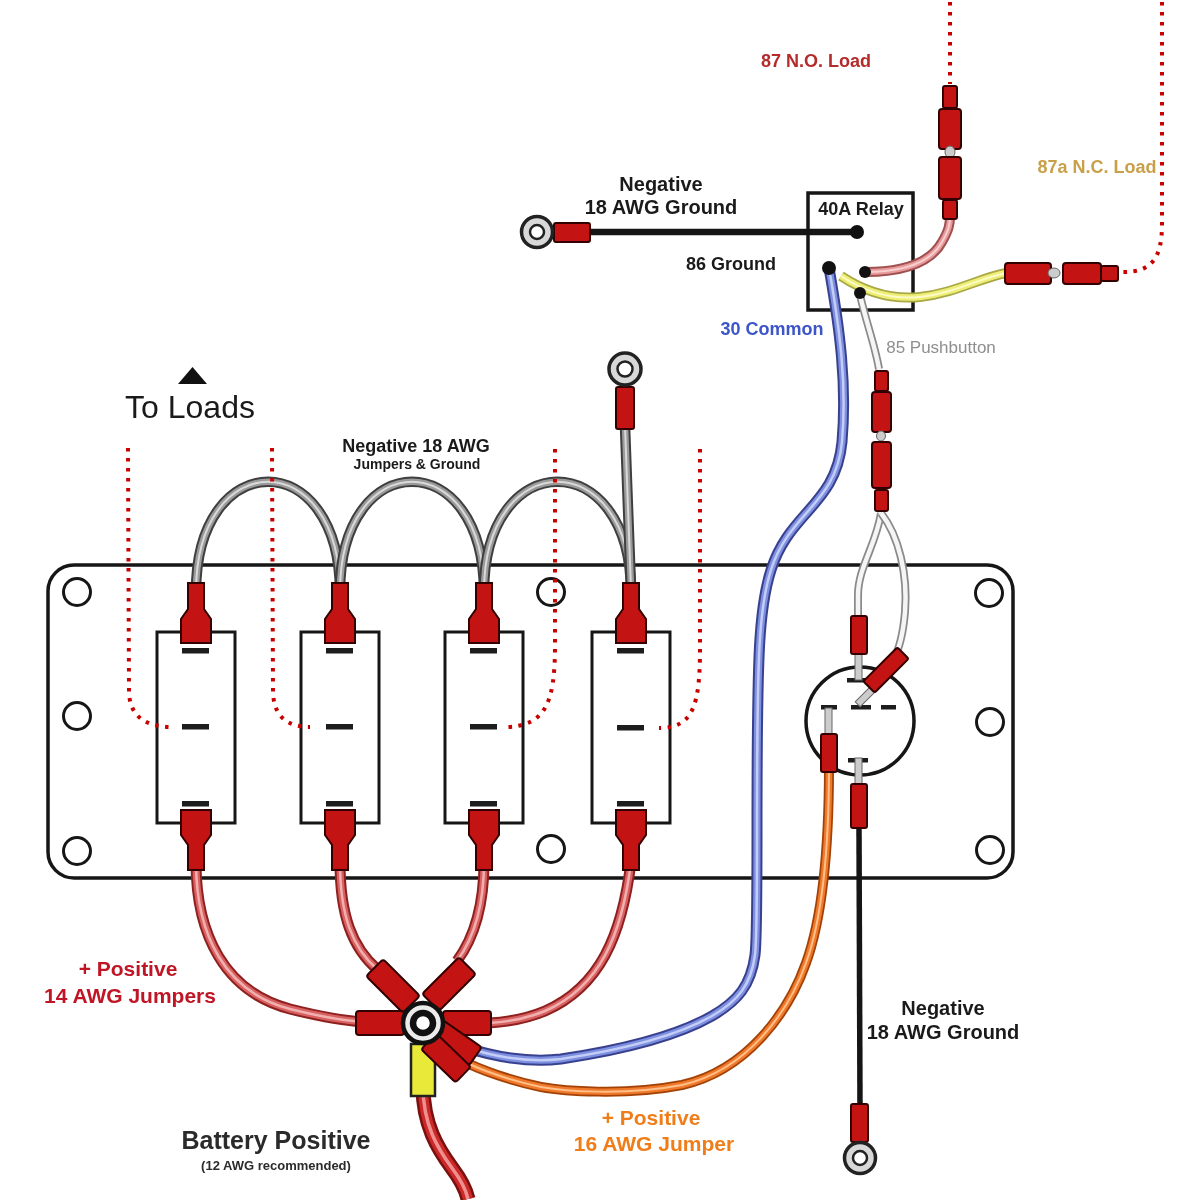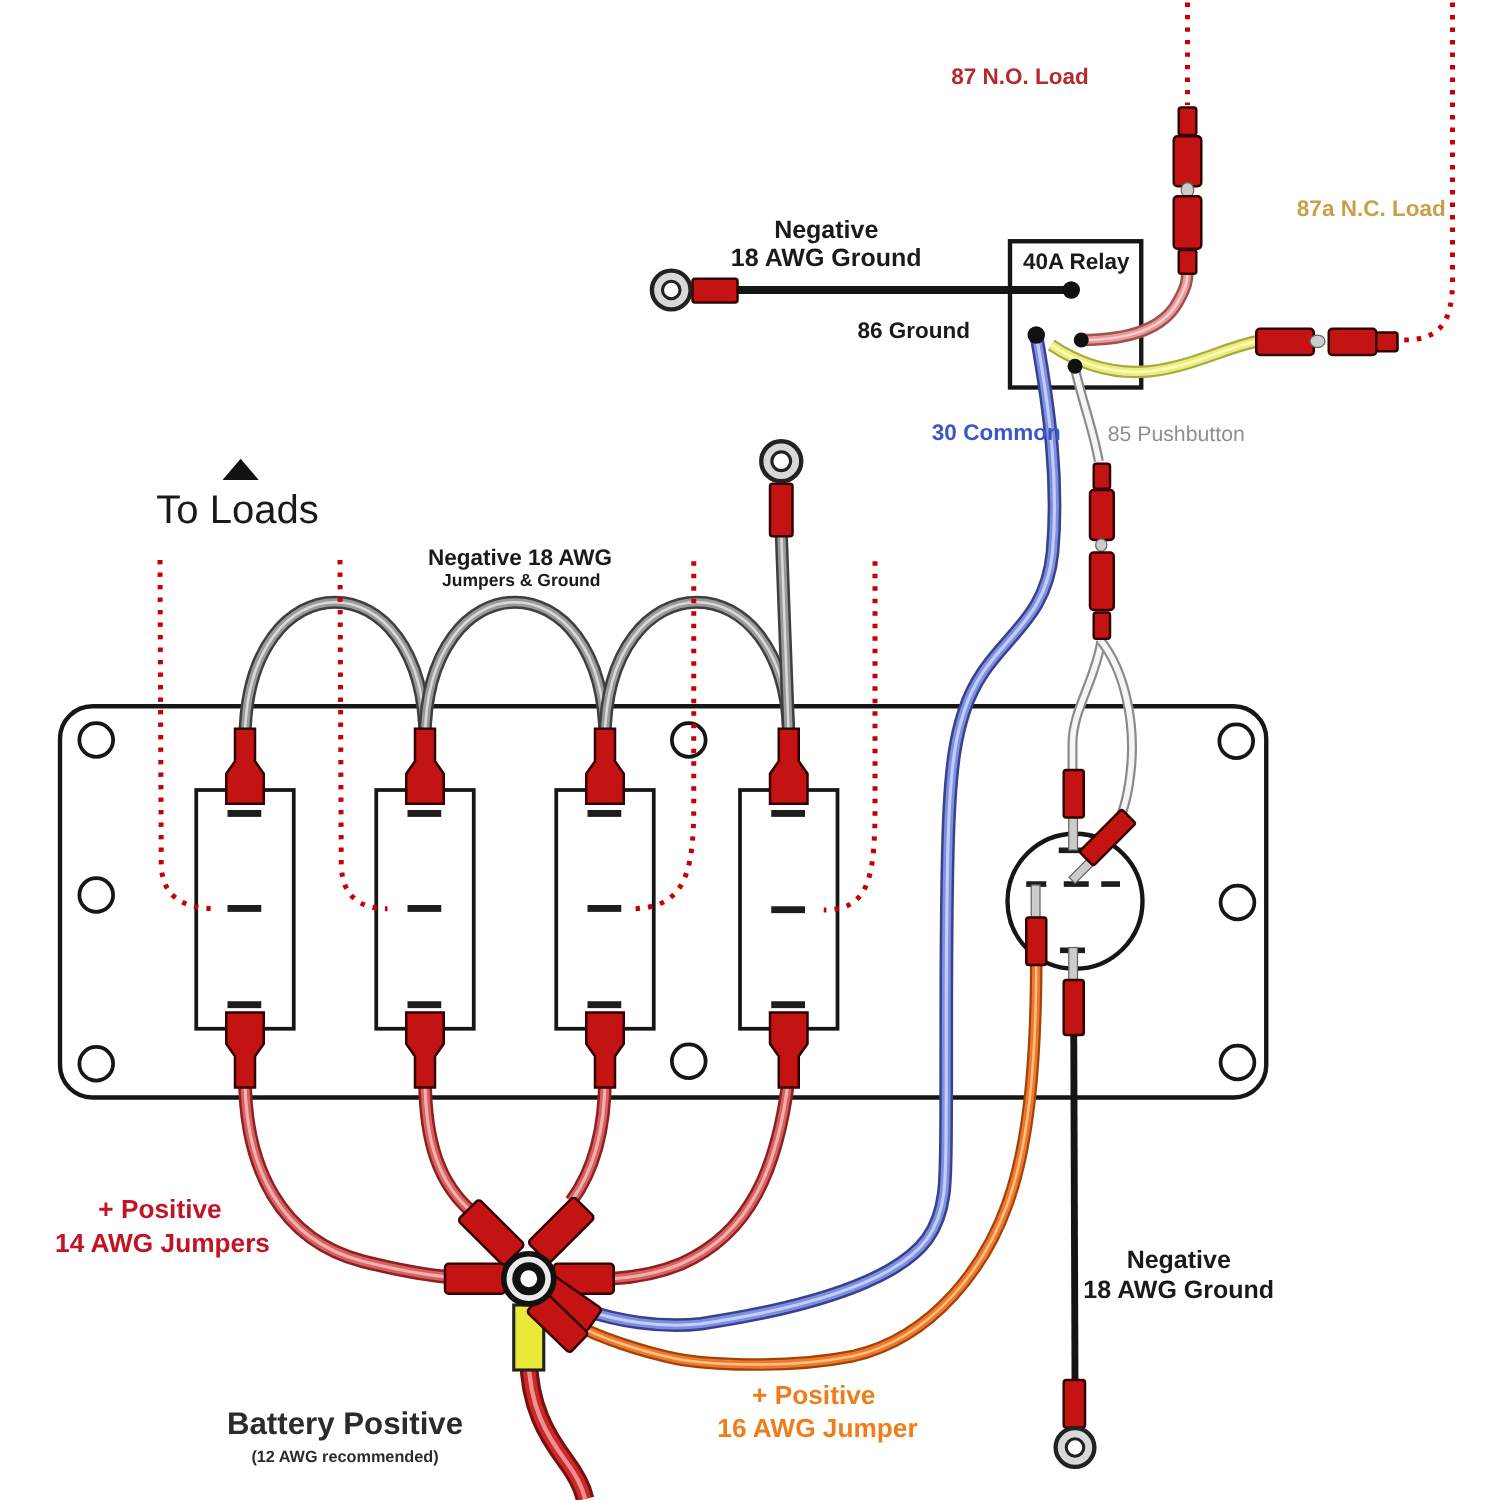--- a/index.html
+++ b/index.html
@@ -299,21 +299,21 @@
 <div class="lbl b" style="left:416px;top:446px;font-size:18px;">Negative 18 AWG</div>
 <div class="lbl b" style="left:417px;top:464px;font-size:14px;">Jumpers &amp; Ground</div>
 
 <div class="lbl b" style="left:661px;top:184px;font-size:20px;">Negative</div>
 <div class="lbl b" style="left:661px;top:207px;font-size:20px;">18 AWG Ground</div>
 <div class="lbl b" style="left:731px;top:252px;font-size:18px;margin-top:12px;">86 Ground</div>
 <div class="lbl b" style="left:861px;top:209px;font-size:18px;text-align:right;">40A Relay</div>
 
 <div class="lbl lbl-crimson" style="left:816px;top:61px;font-size:18px;">87 N.O. Load</div>
 <div class="lbl lbl-gold" style="left:1097px;top:167px;font-size:18px;">87a N.C. Load</div>
-<div class="lbl lbl-blue" style="left:772px;top:346px;font-size:18px;margin-left:25px;">30 Common</div>
+<div class="lbl lbl-blue" style="left:772px;top:329px;font-size:18px;">30 Common</div>
 <div class="lbl lbl-gray" style="left:941px;top:347px;font-size:17px;">85 Pushbutton</div>
 
 <div class="lbl lbl-red" style="left:128px;top:968px;font-size:21px;">+ Positive</div>
 <div class="lbl lbl-red" style="left:130px;top:995px;font-size:21px;text-align:center;">14 AWG Jumpers</div>
 
 <div class="lbl b" style="left:276px;top:1140px;font-size:25px;color:#2b2b2b;">Battery Positive</div>
 <div class="lbl b" style="left:276px;top:1165px;font-size:13px;color:#2b2b2b;">(12 AWG recommended)</div>
 
 <div class="lbl lbl-orange" style="left:651px;top:1117px;font-size:21px;">+ Positive</div>
 <div class="lbl lbl-orange" style="left:654px;top:1143px;font-size:21px;">16 AWG Jumper</div>

